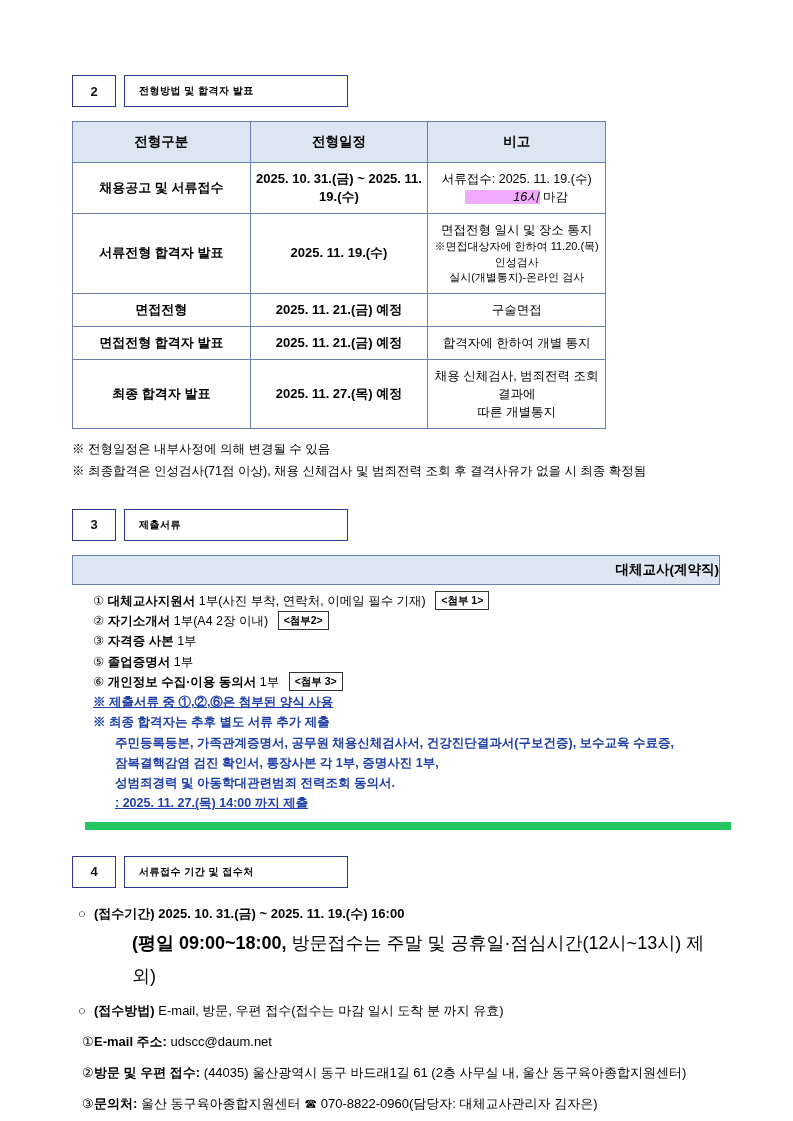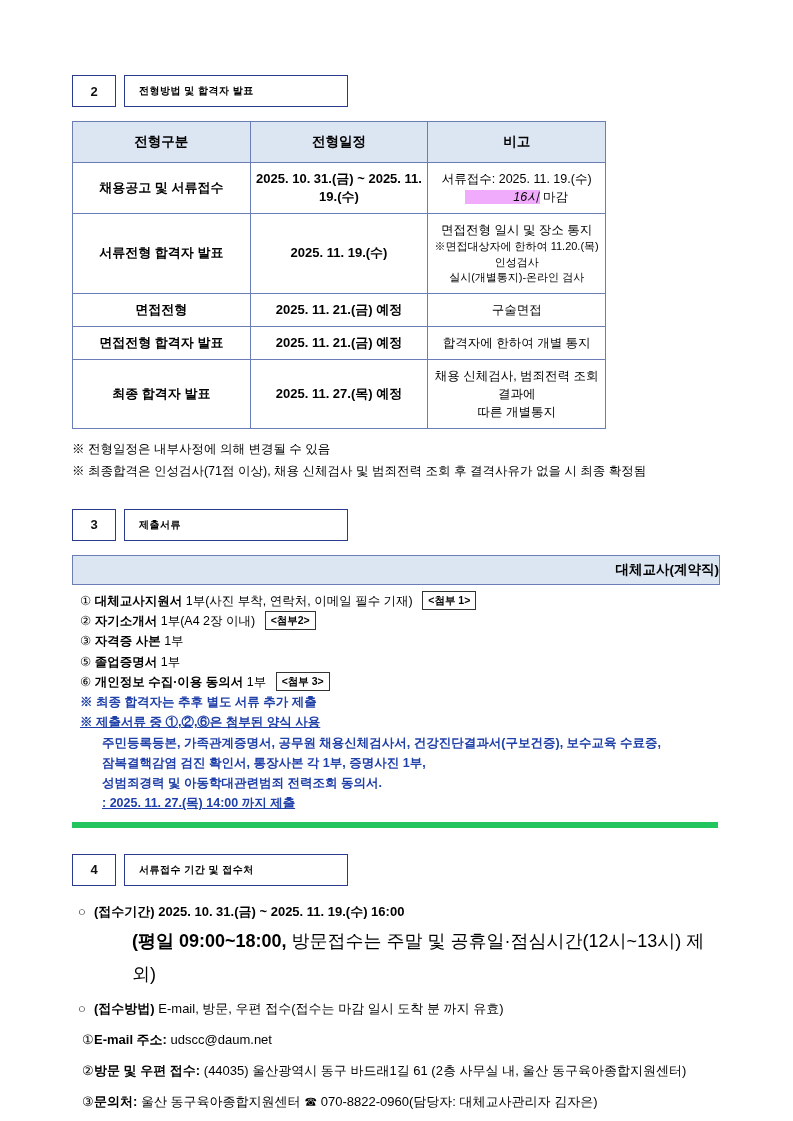--- a/index.html
+++ b/index.html
@@ -113,23 +113,24 @@
     width: 646px;
     background: #dce5f2;
     border: 1px solid #6b7db5;
     text-align: right;
     font-weight: bold;
     font-size: 13.5px;
     padding: 5px 0;
   }
   .docs-list {
     width: 646px;
-    border-bottom: 6px solid #22c55e;
+    border-bottom: 8px solid #22c55e;
     padding: 6px 0 8px 8px;
     box-sizing: border-box;
+    margin-left: 13px;
   }
   .docs-list .row {
     font-size: 12.5px;
     line-height: 1.62;
     white-space: nowrap;
   }
   .docs-list .row .b { font-weight: bold; }
   .tag {
     display: inline-block;
     border: 1px solid #333;
@@ -267,24 +268,24 @@
         <span>⑤</span>
         <span class="b">졸업증명서</span>
         <span>1부</span>
       </div>
       <div class="row">
         <span>⑥</span>
         <span class="b">개인정보 수집·이용 동의서</span>
         <span>1부</span>
         <span class="tag">&lt;첨부 3&gt;</span>
       </div>
-      <div class="row blue">※ 최종 합격자는 추후 별도 서류 추가 제출</div>
       <div class="row blue">
         <span class="under">※ 제출서류 중 ①,②,⑥은 첨부된 양식 사용</span>
       </div>
+      <div class="row blue">※ 최종 합격자는 추후 별도 서류 추가 제출</div>
       <div class="row blue indent">주민등록등본, 가족관계증명서, 공무원 채용신체검사서, 건강진단결과서(구보건증), 보수교육 수료증,</div>
       <div class="row blue indent">잠복결핵감염 검진 확인서, 통장사본 각 1부, 증명사진 1부,</div>
       <div class="row blue indent">성범죄경력 및 아동학대관련범죄 전력조회 동의서.</div>
       <div class="row blue indent2">
         <span class="under">: 2025. 11. 27.(목) 14:00 까지 제출</span>
       </div>
     </div>
   </div>
 
   <div class="sec4-wrap">

